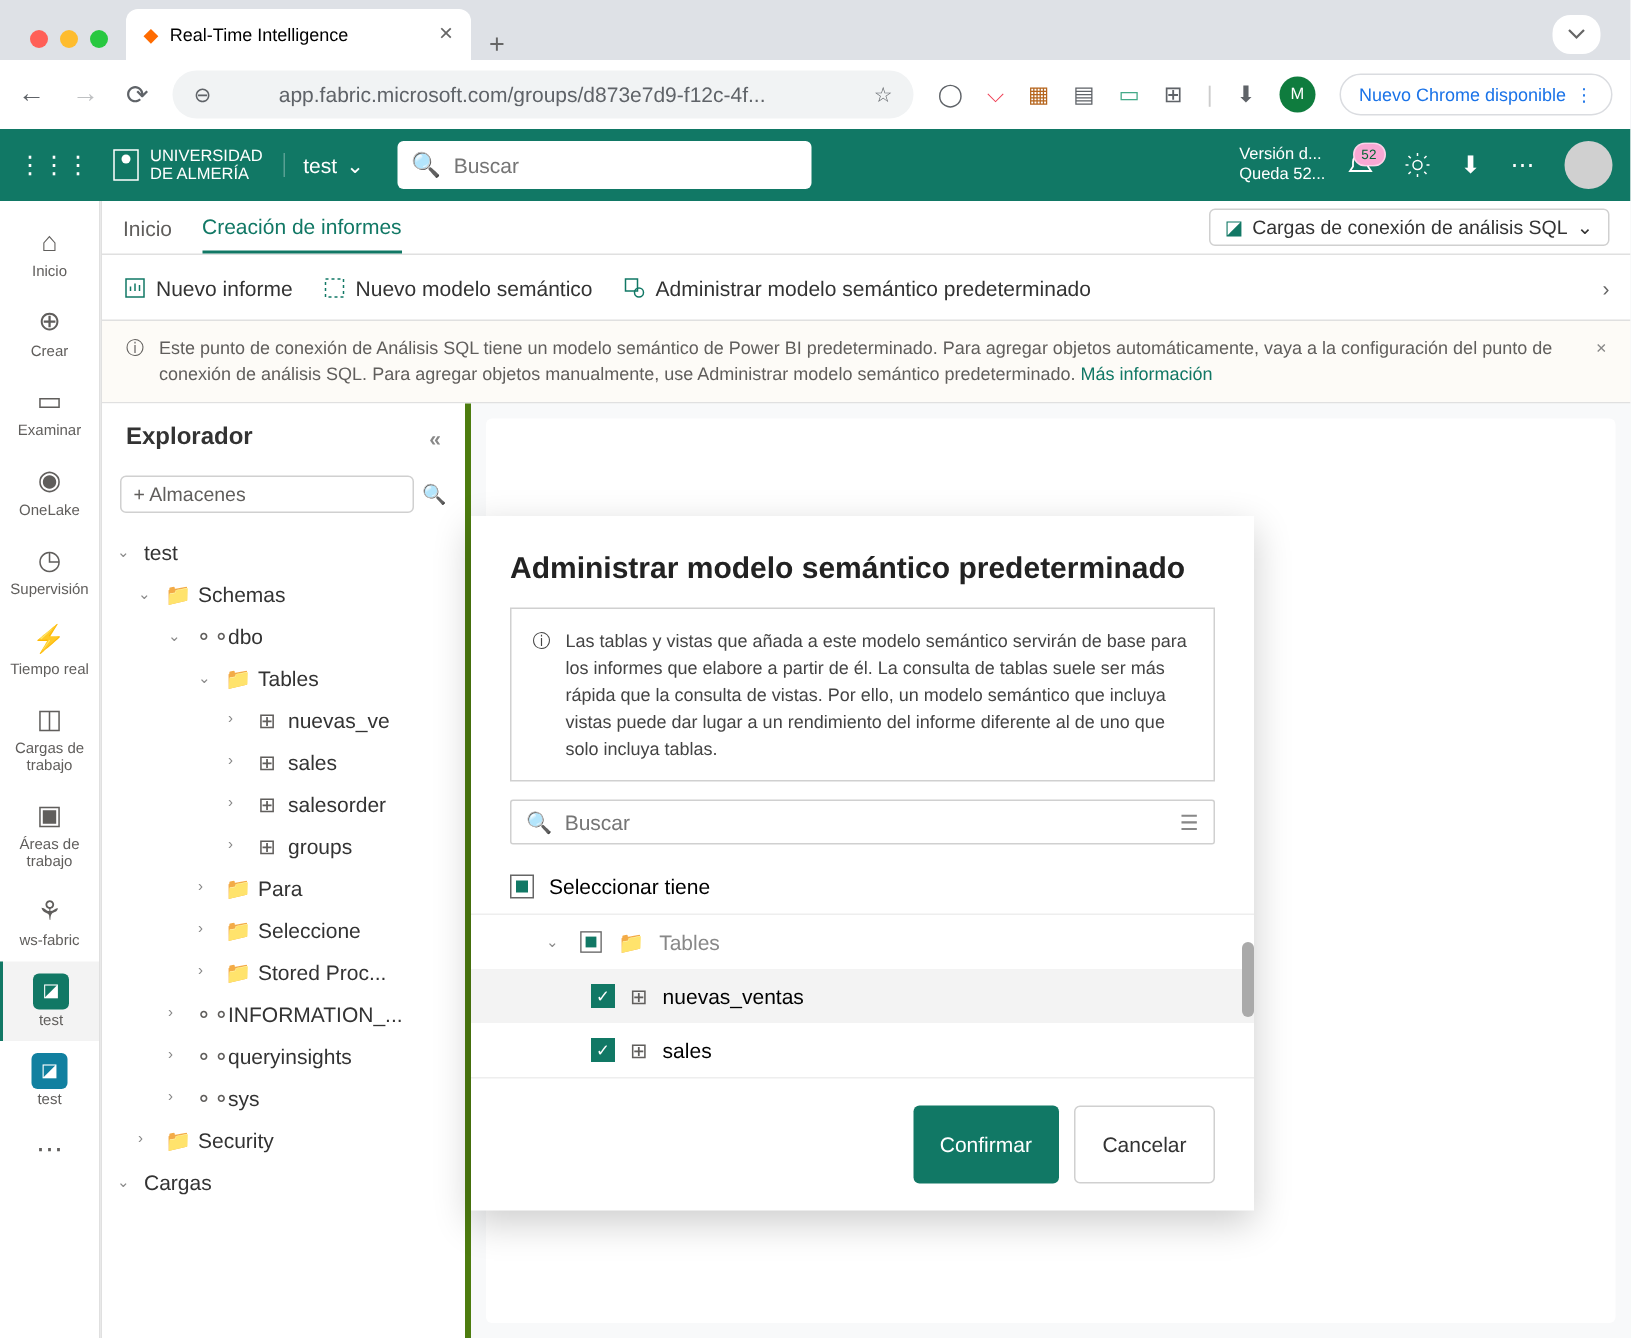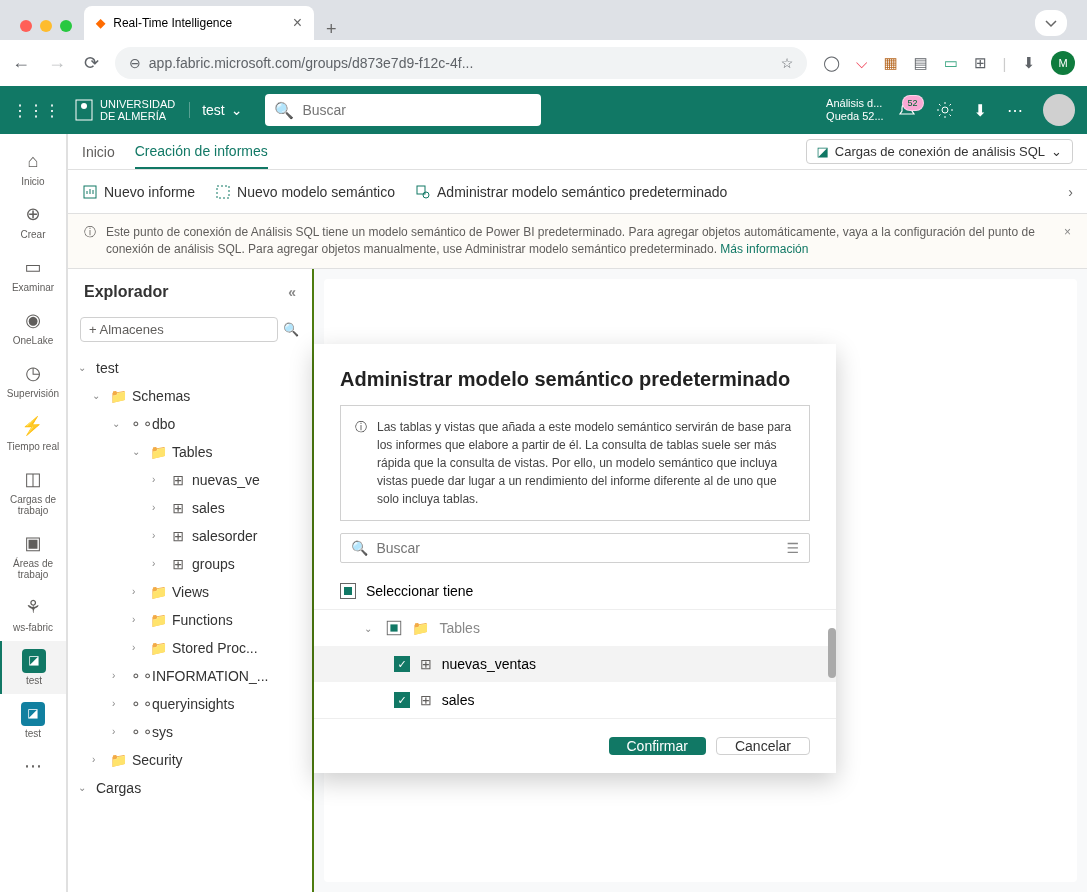--- a/index.html
+++ b/index.html
@@ -10,21 +10,21 @@
 .tl { width: 12px; height: 12px; border-radius: 50%; }
 .tl-r { background: #ff5f57; } .tl-y { background: #febc2e; } .tl-g { background: #28c840; }
 .tab { background: #fff; border-radius: 8px 8px 0 0; height: 34px; display: flex; align-items: center; padding: 0 12px; gap: 8px; font-size: 12px; width: 230px; }
 .tab-icon { color: #ff6b00; font-weight: bold; }
 .tab-close { margin-left: auto; color: #666; font-size: 16px; }
 .add-tab { padding: 0 12px; color: #666; font-size: 18px; }
 .collapse-tabs { margin-left: auto; padding: 4px 10px; background: #fff; border-radius: 12px; margin-right: 12px; margin-bottom: 4px; }
 .addr-bar { background: #fff; height: 46px; display: flex; align-items: center; padding: 0 12px; gap: 16px; }
 .nav-btns { display: flex; gap: 18px; color: #5f6368; font-size: 18px; }
 .url-wrap { flex: 1; background: #f1f3f4; border-radius: 20px; height: 32px; display: flex; align-items: center; padding: 0 14px; gap: 8px; font-size: 14px; color: #5f6368; }
-.url-text { flex: 1; overflow: hidden; white-space: nowrap; }
+.url-text { flex: 1; overflow: hidden; white-space: nowrap; margin-left: 37px; }
 .ext-icons { display: flex; gap: 16px; color: #5f6368; align-items: center; font-size: 15px; }
 .avatar-m { width: 24px; height: 24px; border-radius: 50%; background: #0f7c3e; color: #fff; display: flex; align-items: center; justify-content: center; font-size: 11px; }
 .chrome-update { background: #fff; border: 1px solid #dadce0; border-radius: 16px; padding: 6px 12px; font-size: 12px; color: #1a73e8; display: flex; align-items: center; gap: 6px; }
 
 .fabric-header { background: #117865; height: 48px; display: flex; align-items: center; color: #fff; padding: 0 12px; gap: 14px; }
 .waffle { font-size: 16px; } 
 .logo-txt { display: flex; align-items: center; gap: 6px; font-size: 11px; line-height: 1.1; }
 .logo-txt svg { width: 20px; height: 28px; }
 .ws-name { font-size: 14px; display: flex; align-items: center; gap: 6px; border-left: 1px solid rgba(255,255,255,.3); padding-left: 12px; }
 .search-bar { flex: 1; max-width: 468px; background: #fff; border-radius: 4px; height: 32px; display: flex; align-items: center; padding: 0 10px; gap: 8px; color: #666; margin-left: 8px; }
@@ -54,21 +54,21 @@
 .toolbar { height: 44px; display: flex; align-items: center; padding: 0 14px; gap: 20px; border-bottom: 1px solid #e0e0e0; background: #fff; font-size: 14px; color: #333; overflow: hidden; }
 .tb-item { display: flex; align-items: center; gap: 6px; white-space: nowrap; }
 .tb-ico { color: #117865; width: 16px; height: 16px; }
 .tb-more { margin-left: auto; color: #666; }
 
 .info-banner { background: #fff6e0; padding: 10px 16px; font-size: 12px; color: #605e5c; display: flex; gap: 10px; border-bottom: 1px solid #e0e0e0; line-height: 1.4; background: #fdfbf7; }
 .info-banner .close { margin-left: auto; color: #888; }
 .info-link { color: #117865; }
 
 .content-row { flex: 1; display: flex; background: #f8f9fa; }
-.explorer { width: 246px; border-right: 2px solid #4d7c0f; background: #fff; display: flex; flex-direction: column; }
+.explorer { width: 246px; border-right: 4px solid #4d7c0f; background: #fff; display: flex; flex-direction: column; }
 .explorer-hdr { padding: 14px 16px 10px; font-size: 16px; font-weight: 600; color: #333; display: flex; align-items: center; }
 .explorer-hdr .collapse { margin-left: auto; color: #888; font-size: 14px; }
 .explorer-sub { padding: 6px 12px; font-size: 13px; color: #605e5c; display: flex; align-items: center; gap: 6px; }
 .explorer-sub .add { border: 1px solid #d0d0d0; border-radius: 4px; padding: 4px 8px; flex: 1; }
 .explorer-sub .srch { color: #888; }
 .tree { flex: 1; overflow-y: auto; font-size: 14px; color: #333; padding: 6px 0; }
 .tree-node { display: flex; align-items: center; padding: 6px 10px; gap: 6px; white-space: nowrap; overflow: hidden; cursor: pointer; }
 .chev { width: 12px; color: #888; font-size: 10px; }
 .node-ico { color: #605e5c; width: 16px; text-align: center; }
 .ind1 { padding-left: 24px; } .ind2 { padding-left: 44px; } .ind3 { padding-left: 64px; } .ind4 { padding-left: 84px; }
@@ -91,21 +91,21 @@
 .cb.indeterminate::after { content: ''; width: 8px; height: 8px; background: #117865; }
 .cb.checked { background: #117865; border-color: #117865; color: #fff; font-size: 11px; }
 .modal-list { position: relative; }
 .modal-scroll { position: absolute; right: 0; top: 18px; width: 8px; height: 50px; background: #aaa; border-radius: 4px; }
 .ml-row { display: flex; align-items: center; padding: 10px 26px 10px 50px; gap: 10px; font-size: 14px; }
 .ml-row.parent { padding-left: 50px; color: #888; }
 .ml-row.child { padding-left: 80px; }
 .ml-row.sel { background: #f3f3f3; }
 .ml-ico { color: #605e5c; }
 .modal-footer { display: flex; justify-content: flex-end; gap: 10px; padding: 18px 26px; border-top: 1px solid #eee; }
-.btn { padding: 0 18px; border-radius: 4px; font-size: 14px; cursor: pointer; }
+.btn { padding: 17px 18px; border-radius: 4px; font-size: 14px; cursor: pointer; }
 .btn-primary { background: #117865; color: #fff; border: none; }
 .btn-secondary { background: #fff; border: 1px solid #d0d0d0; color: #333; }
 svg { display: inline-block; vertical-align: middle; }
 </style>
 </head>
 <body>
 
 <div class="browser-chrome">
   <div class="tab-bar">
     <div class="traffic-lights">
@@ -141,20 +141,24 @@
       <span style="color:#ef4056">⌵</span>
       <span style="color:#b5651d">▦</span>
       <span>▤</span>
       <span style="color:#4a8">▭</span>
       <span>⊞</span>
       <span style="color:#ccc">|</span>
       <span>⬇</span>
       <div class="avatar-m">
           <span>M</span>
         </div>
+      <div class="chrome-update">
+        <span>Nuevo Chrome disponible</span>
+        <span>⋮</span>
+      </div>
     </div>
   </div>
 </div>
 
 <div class="fabric-header">
   <span class="waffle">⋮⋮⋮</span>
   <div class="logo-txt">
     <svg viewBox="0 0 20 28">
         <rect x="2" y="4" width="16" height="20" fill="none" stroke="#fff" stroke-width="1"></rect>
         <circle cx="10" cy="10" r="3" fill="#fff"></circle>
@@ -167,21 +171,21 @@
   <div class="ws-name">
     <span>test</span>
     <span>⌄</span>
   </div>
   <div class="search-bar">
     <span>🔍</span>
     <input placeholder="Buscar" style="">
   </div>
   <div class="hdr-spacer"></div>
   <div class="trial-txt">
-    <div>Análisis d...</div>
+    <div>Versión d...</div>
     <div>Queda 52...</div>
   </div>
   <div class="hdr-icons">
     <span class="bell">
       <svg width="18" height="18" viewBox="0 0 18 18">
           <path d="M9 2a5 5 0 00-5 5v3l-2 3h14l-2-3V7a5 5 0 00-5-5z" fill="none" stroke="#fff" stroke-width="1.2"></path>
         </svg>
       <span class="badge">52</span>
     </span>
     <span><svg width="18" height="18" viewBox="0 0 18 18">
@@ -333,26 +337,26 @@
               <span>salesorder</span>
             </div>
           <div class="tree-node ind4">
               <span class="chev">›</span>
               <span class="node-ico">⊞</span>
               <span>groups</span>
             </div>
           <div class="tree-node ind3">
               <span class="chev">›</span>
               <span class="node-ico">📁</span>
-              <span>Views</span>
+              <span>Para</span>
             </div>
           <div class="tree-node ind3">
               <span class="chev">›</span>
               <span class="node-ico">📁</span>
-              <span>Functions</span>
+              <span>Seleccione</span>
             </div>
           <div class="tree-node ind3">
               <span class="chev">›</span>
               <span class="node-ico">📁</span>
               <span>Stored Proc...</span>
             </div>
           <div class="tree-node ind2">
               <span class="chev">›</span>
               <span class="node-ico">⚬⚬</span>
               <span>INFORMATION_...</span>

